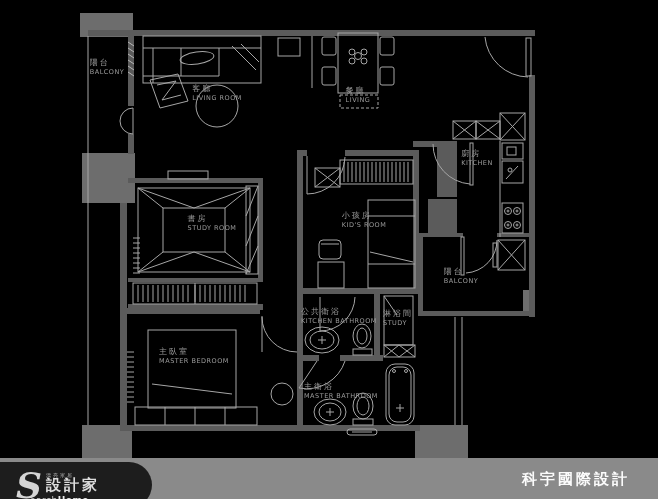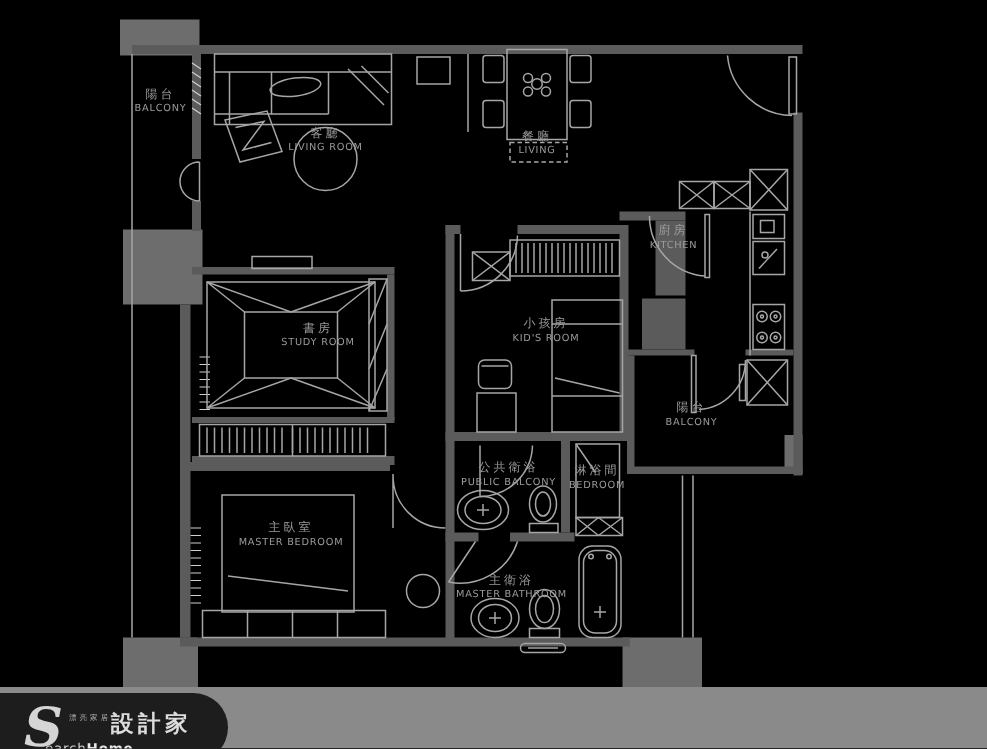--- a/index.html
+++ b/index.html
@@ -4,31 +4,31 @@
 <style>
   html,body{margin:0;padding:0}
   body{width:658px;height:499px;background:#000;overflow:hidden;position:relative;
        font-family:"DejaVu Sans",sans-serif}
   .plan{position:absolute;left:0;top:0}
   .w{fill:#5b5b5b}
   .col{fill:#6d6d6d}
   .ln{fill:none;stroke:#a6a6a6;stroke-width:1}
   .lnd{fill:none;stroke:#a6a6a6;stroke-width:1;stroke-dasharray:3 2}
   .lt{fill:none;stroke:#cfcfcf;stroke-width:0.8}
-  .room-label{position:absolute;transform:translateX(-50%);text-align:center;
+  .room-label{position:absolute;transform:translateX(-50%);
               color:#9b9b9b;white-space:nowrap;line-height:1.3;z-index:5}
   .room-label .zh{font-size:8px;letter-spacing:2px;display:block}
   .room-label .en{font-size:6.5px;letter-spacing:.5px;display:block}
   .footer{position:absolute;left:0;top:458px;width:658px;height:41px;background:#8a8a8a;z-index:10}
   .logo-pill{position:absolute;left:0;top:4px;width:152px;height:46px;background:#1d1d1d;
              border-radius:0 24px 24px 0;display:flex;align-items:center;
              padding-left:16px;box-sizing:border-box}
   .logo-s{font-family:"DejaVu Serif",serif;font-style:italic;font-weight:bold;
           font-size:36px;color:#d5d5d5;line-height:.9}
-  .logo-col{display:flex;margin-left:4px;margin-top:-4px}
+  .logo-col{display:flex;flex-direction:column;margin-left:4px;margin-top:-4px}
   .logo-tag{font-size:5px;color:#b5b5b5;letter-spacing:2px}
   .logo-zh{font-size:15px;font-weight:bold;color:#dcdcdc;letter-spacing:3px;line-height:1.05}
   .logo-en{position:absolute;left:30px;bottom:3px;font-size:9px;color:#cfcfcf;letter-spacing:.5px}
   .logo-en b{color:#e8e8e8}
   .company{position:absolute;right:28px;top:50%;transform:translateY(-50%);
            font-size:15px;font-weight:bold;letter-spacing:3px;color:#fbfbfb}
 </style>
 </head>
 <body>
 
@@ -286,55 +286,56 @@
   <span class="en">BALCONY</span>
 </div>
 <div class="room-label" style="left:217px;top:84px">
   <span class="zh">客廳</span>
   <span class="en">LIVING ROOM</span>
 </div>
 <div class="room-label" style="left:358px;top:86px">
   <span class="zh">餐廳</span>
   <span class="en">LIVING</span>
 </div>
-<div class="room-label" style="left:449px;top:149px">
+<div class="room-label" style="left:477px;top:149px">
   <span class="zh">廚房</span>
   <span class="en">KITCHEN</span>
 </div>
 <div class="room-label" style="left:212px;top:214px">
   <span class="zh">書房</span>
   <span class="en">STUDY ROOM</span>
 </div>
 <div class="room-label" style="left:364px;top:211px">
   <span class="zh">小孩房</span>
   <span class="en">KID'S ROOM</span>
 </div>
 <div class="room-label" style="left:461px;top:267px">
   <span class="zh">陽台</span>
   <span class="en">BALCONY</span>
 </div>
 <div class="room-label" style="left:339px;top:307px">
   <span class="zh">公共衛浴</span>
-  <span class="en">PUBLIC BALCONY</span>
+  <span class="en">KITCHEN BATHROOM</span>
 </div>
 <div class="room-label" style="left:398px;top:309px">
   <span class="zh">淋浴間</span>
-  <span class="en">BEDROOM</span>
+  <span class="en">STUDY</span>
 </div>
 <div class="room-label" style="left:194px;top:347px">
   <span class="zh">主臥室</span>
   <span class="en">MASTER BEDROOM</span>
 </div>
 <div class="room-label" style="left:341px;top:382px">
   <span class="zh">主衛浴</span>
   <span class="en">MASTER BATHROOM</span>
 </div>
 
 <div class="footer">
   <div class="logo-pill">
     <span class="logo-s">S</span>
     <div class="logo-col">
       <span class="logo-tag">漂亮家居</span>
       <span class="logo-zh">設計家</span>
     </div>
     <span class="logo-en"><span>earch</span><b>Home</b></span>
   </div>
+  <div class="company">科宇國際設計</div>
 </div>
 
 </body></html>

